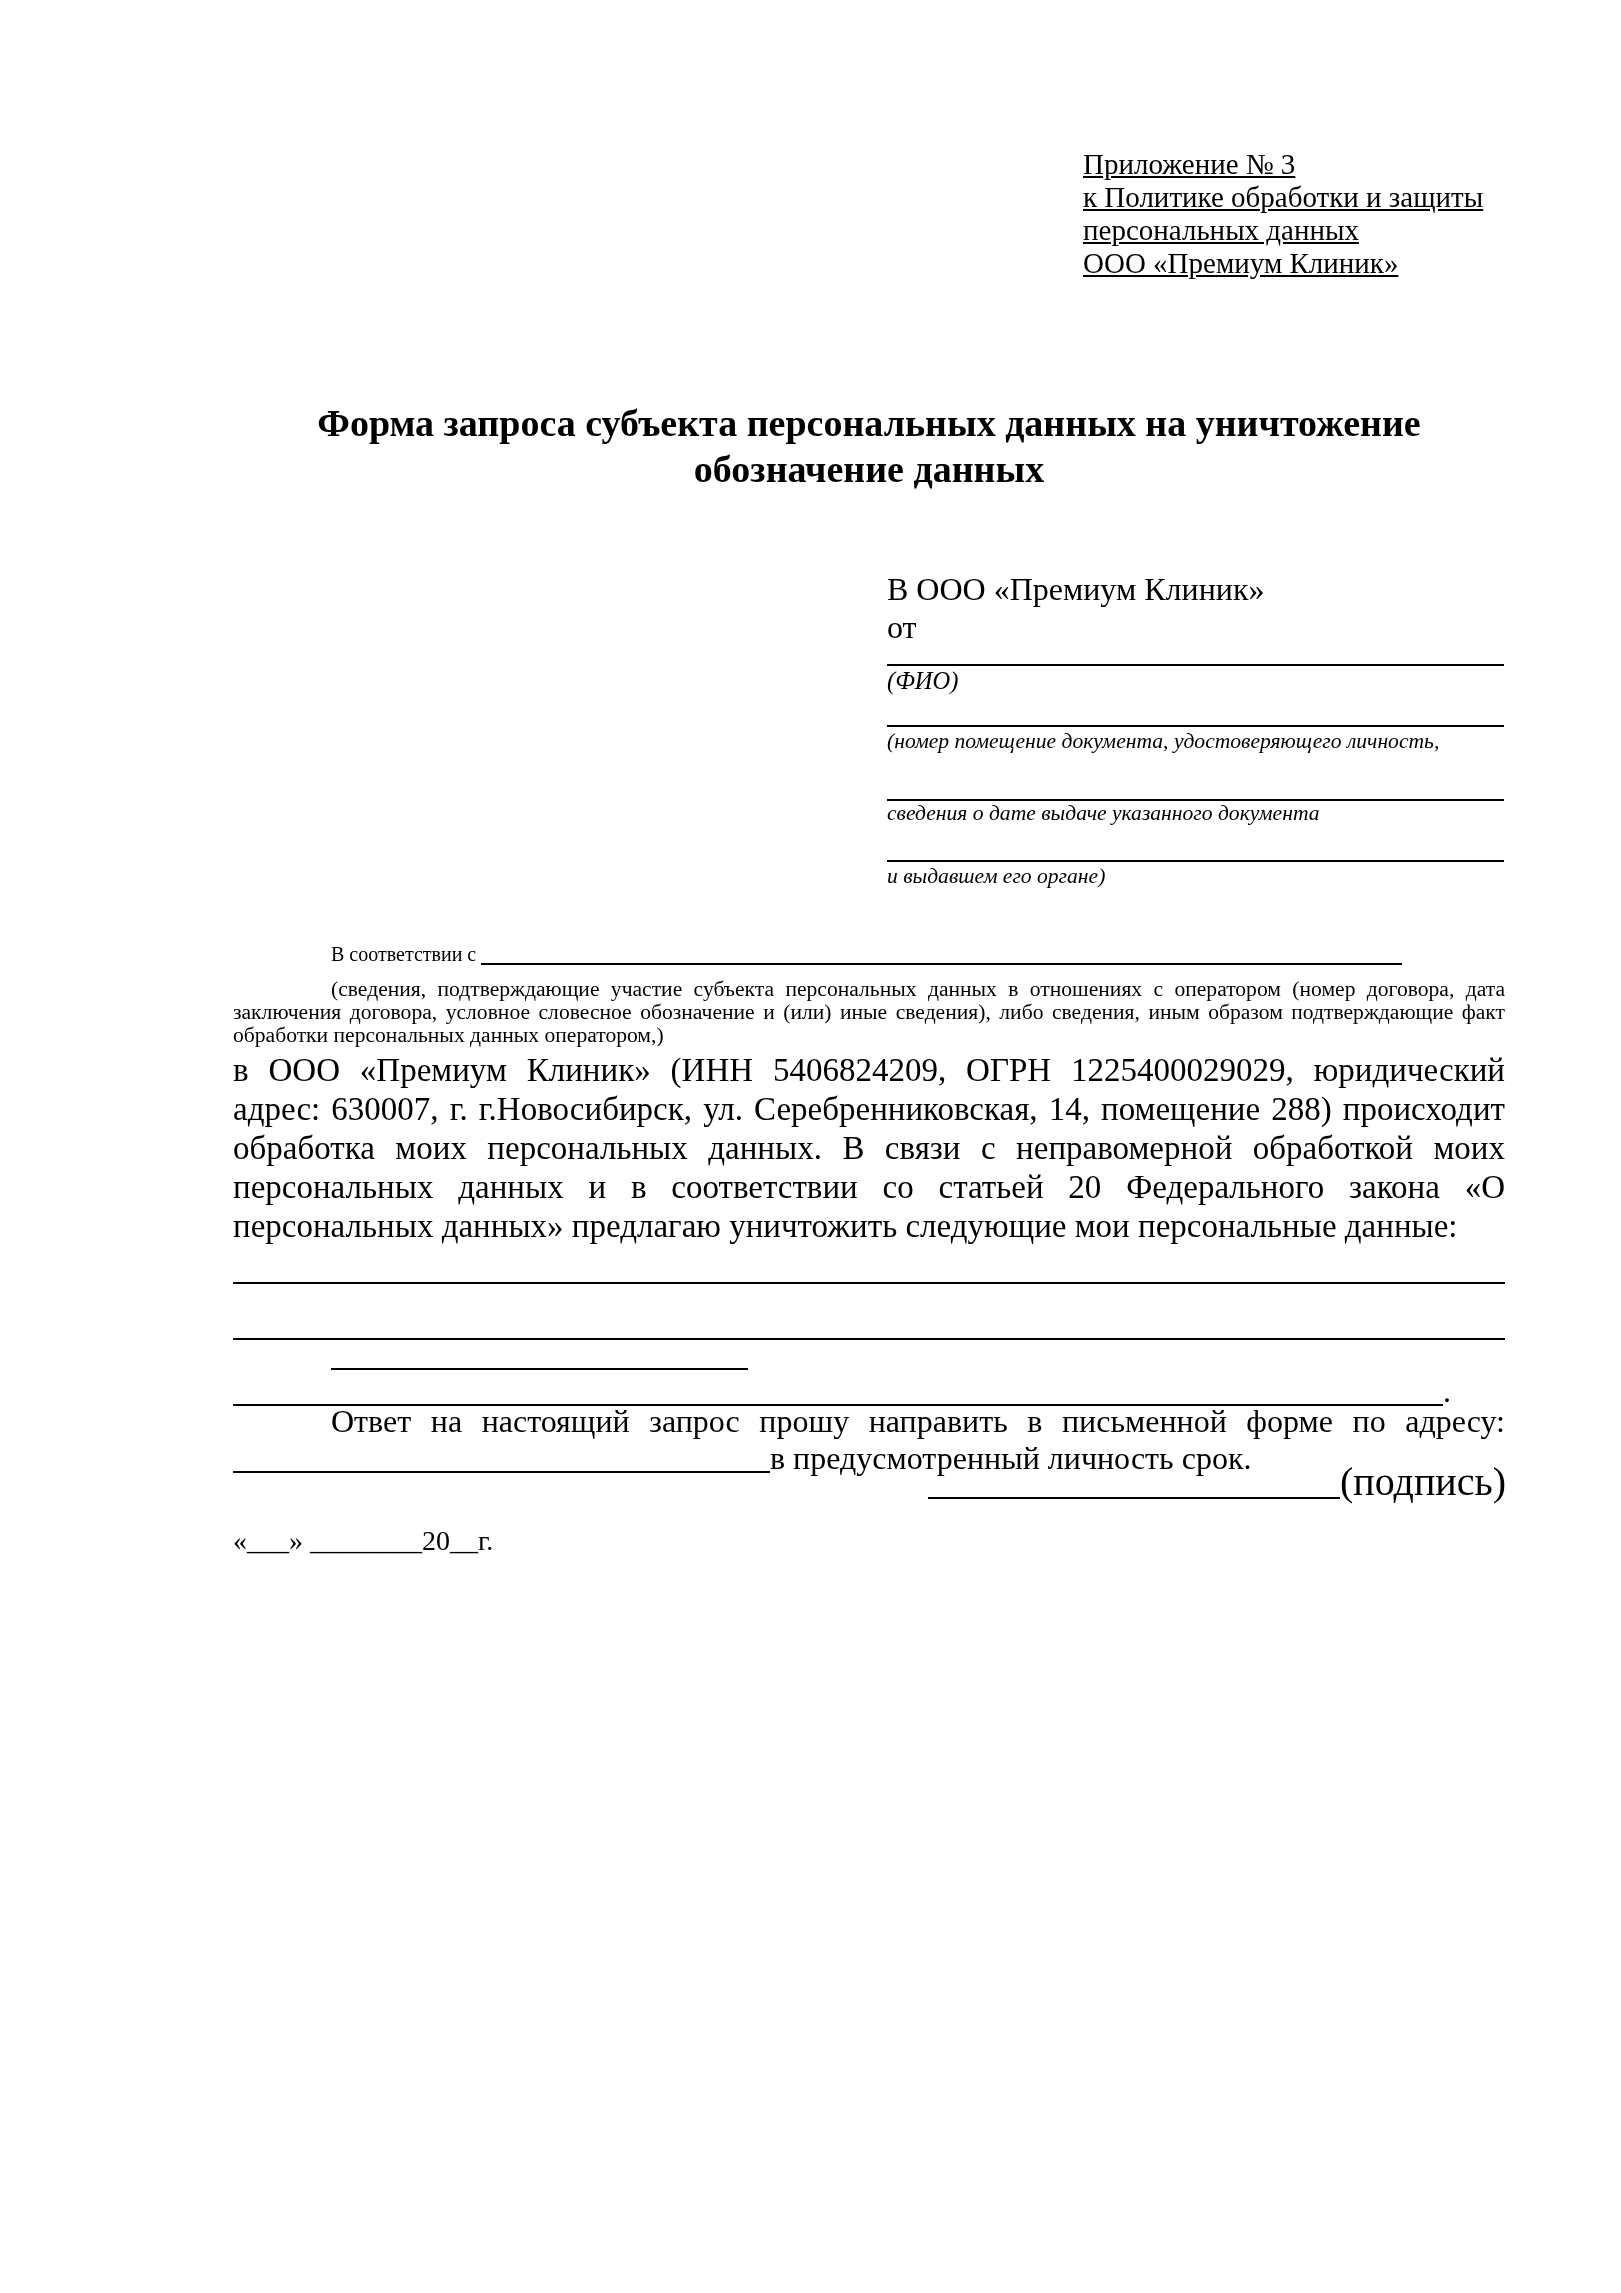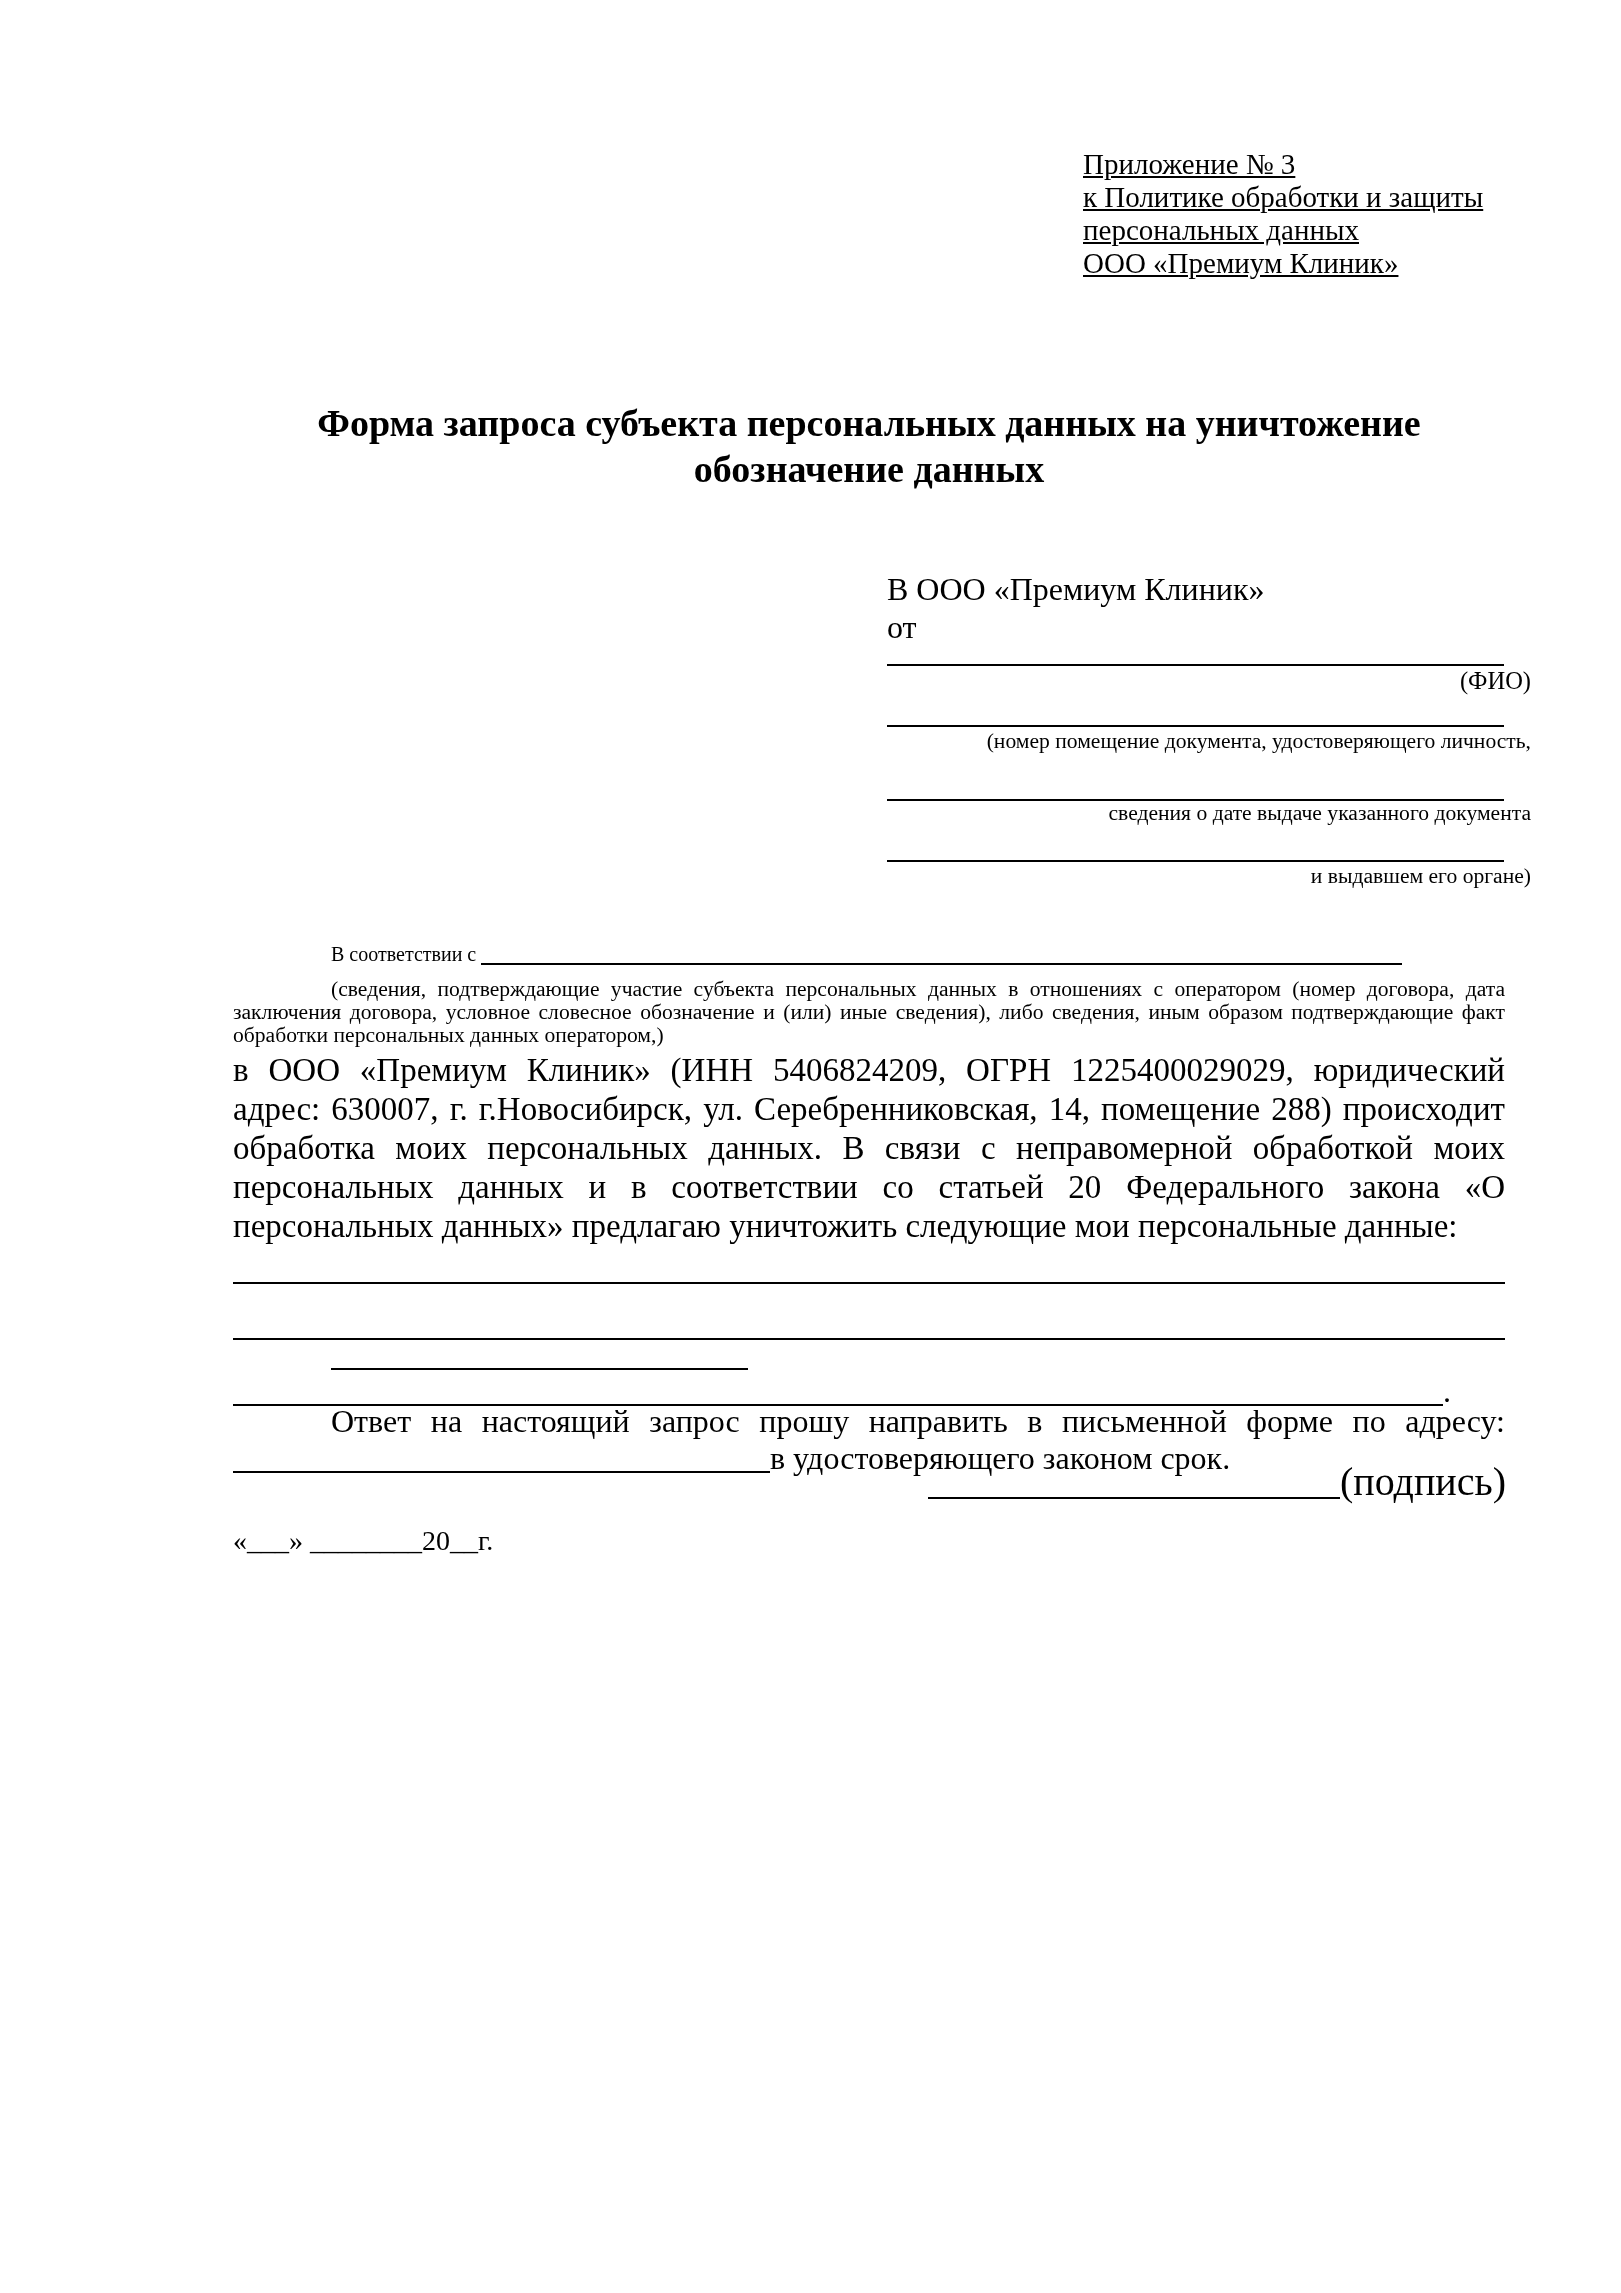--- a/index.html
+++ b/index.html
@@ -19,21 +19,21 @@
   .nowrap{white-space:nowrap;}
   .center{text-align:center;}
   .just{text-align:justify;}
 
   .appendix{left:1083px;top:148px;font-size:29px;line-height:33px;text-decoration:underline;}
   .doc-title{left:233px;top:400px;width:1272px;font-size:38px;font-weight:bold;line-height:46px;}
   .doc-title .inner{display:inline-block;max-width:1196px;}
 
   .addr-org{left:887px;top:571px;font-size:32px;}
   .addr-from{left:887px;top:609px;font-size:32px;}
-  .addr-cap{left:914px;width:617px;font-size:21.6px;text-align:right;}
+  .addr-cap{left:887px;width:617px;font-size:21.6px;text-align:left;font-style:italic;}
   .cap-fio{top:667px;font-size:24.5px;}
   .cap-doc1{top:729px;}
   .cap-doc2{top:801px;}
   .cap-doc3{top:864px;}
 
   .accordance{left:233px;top:943px;width:1284px;font-size:20px;padding-left:98px;box-sizing:border-box;}
   .footnote{left:233px;top:978px;width:1272px;font-size:21.6px;line-height:23px;text-indent:98px;}
   .main-para{left:233px;top:1051px;width:1272px;font-size:33px;line-height:39px;}
   .reason{left:233px;top:1337px;width:1272px;font-size:32px;padding-left:98px;box-sizing:border-box;}
   .period-row{left:233px;top:1373px;width:1235px;font-size:32px;}
@@ -87,20 +87,20 @@
   <span class="blank" style="width:417px;"></span>
 </div>
 
 <div class="abs period-row nowrap">
   <span class="blank" style="width:1210px;"></span><span>.</span>
 </div>
 
 <div class="abs answer">Ответ на настоящий запрос прошу направить в письменной форме по адресу:</div>
 
 <div class="abs answer2 nowrap">
-  <span class="blank" style="width:537px;"></span><span>в удостоверяющего законом срок.</span>
+  <span class="blank" style="width:537px;"></span><span>в предусмотренный личность срок.</span>
 </div>
 
 <div class="abs footer-date nowrap">«___» ________20__г.</div>
 <div class="abs footer-sign nowrap">
   <span class="blank" style="width:412px;"></span><span>(подпись)</span>
 </div>
 
 
 </body></html>

